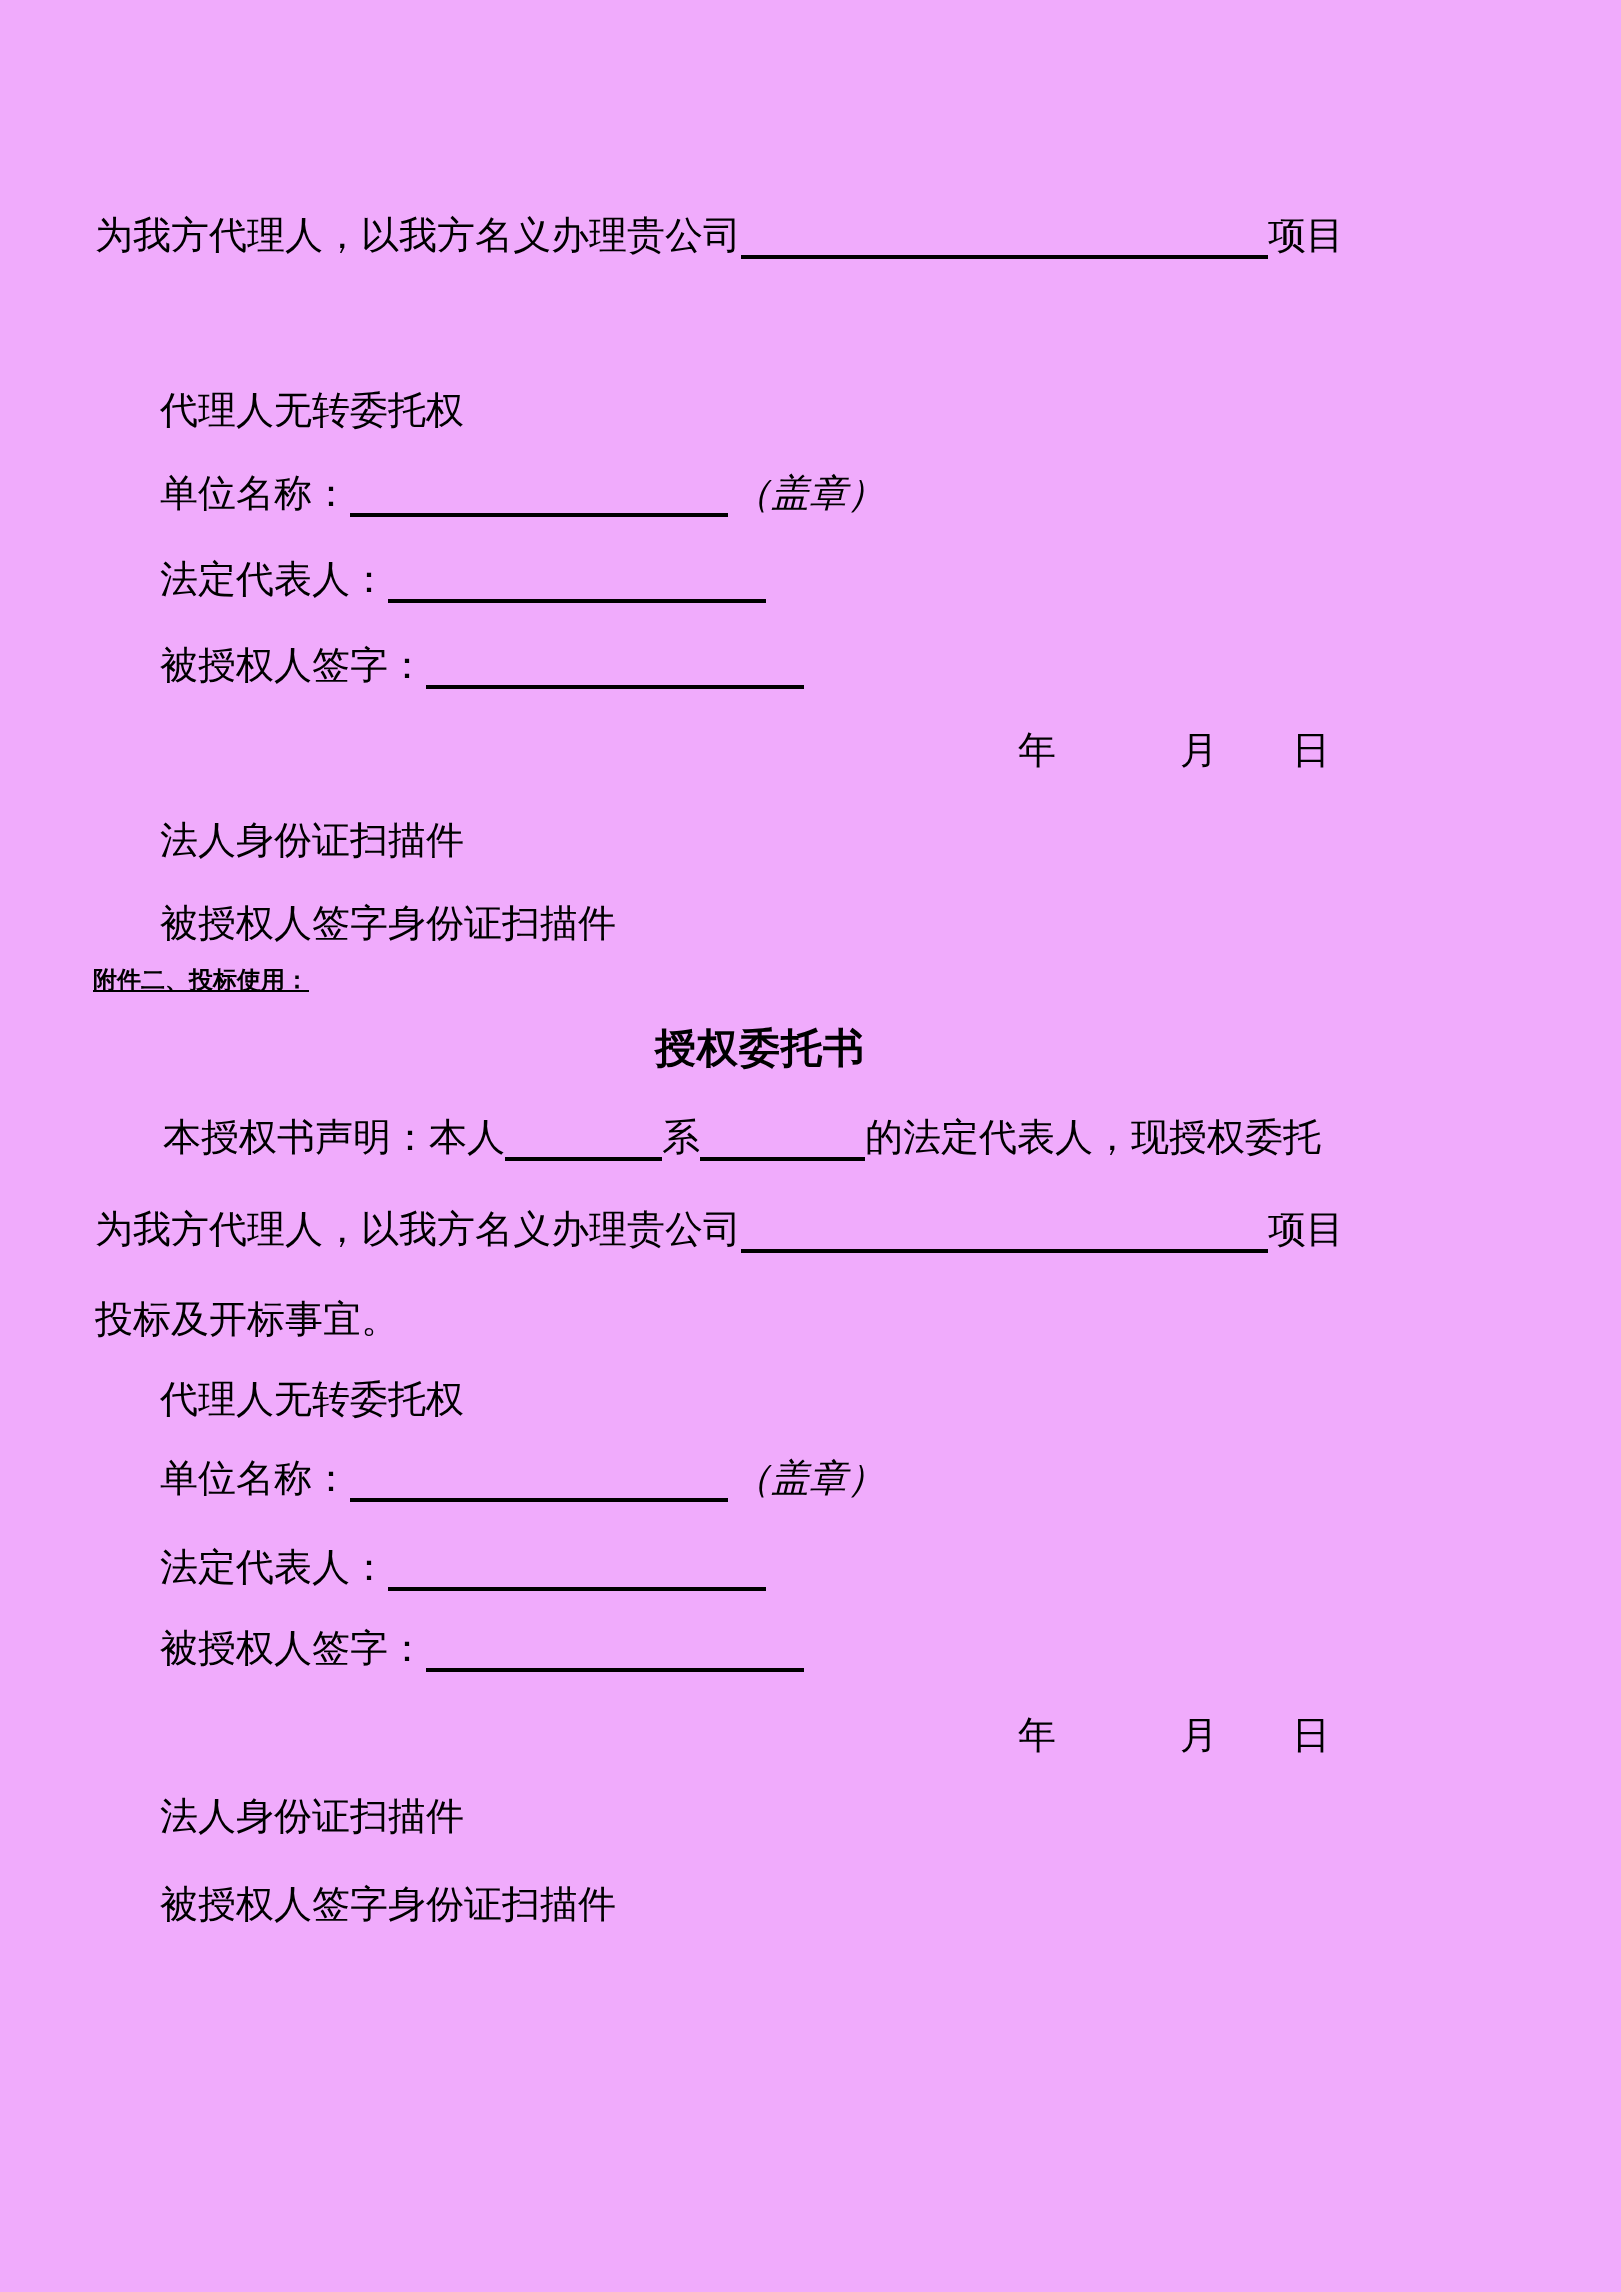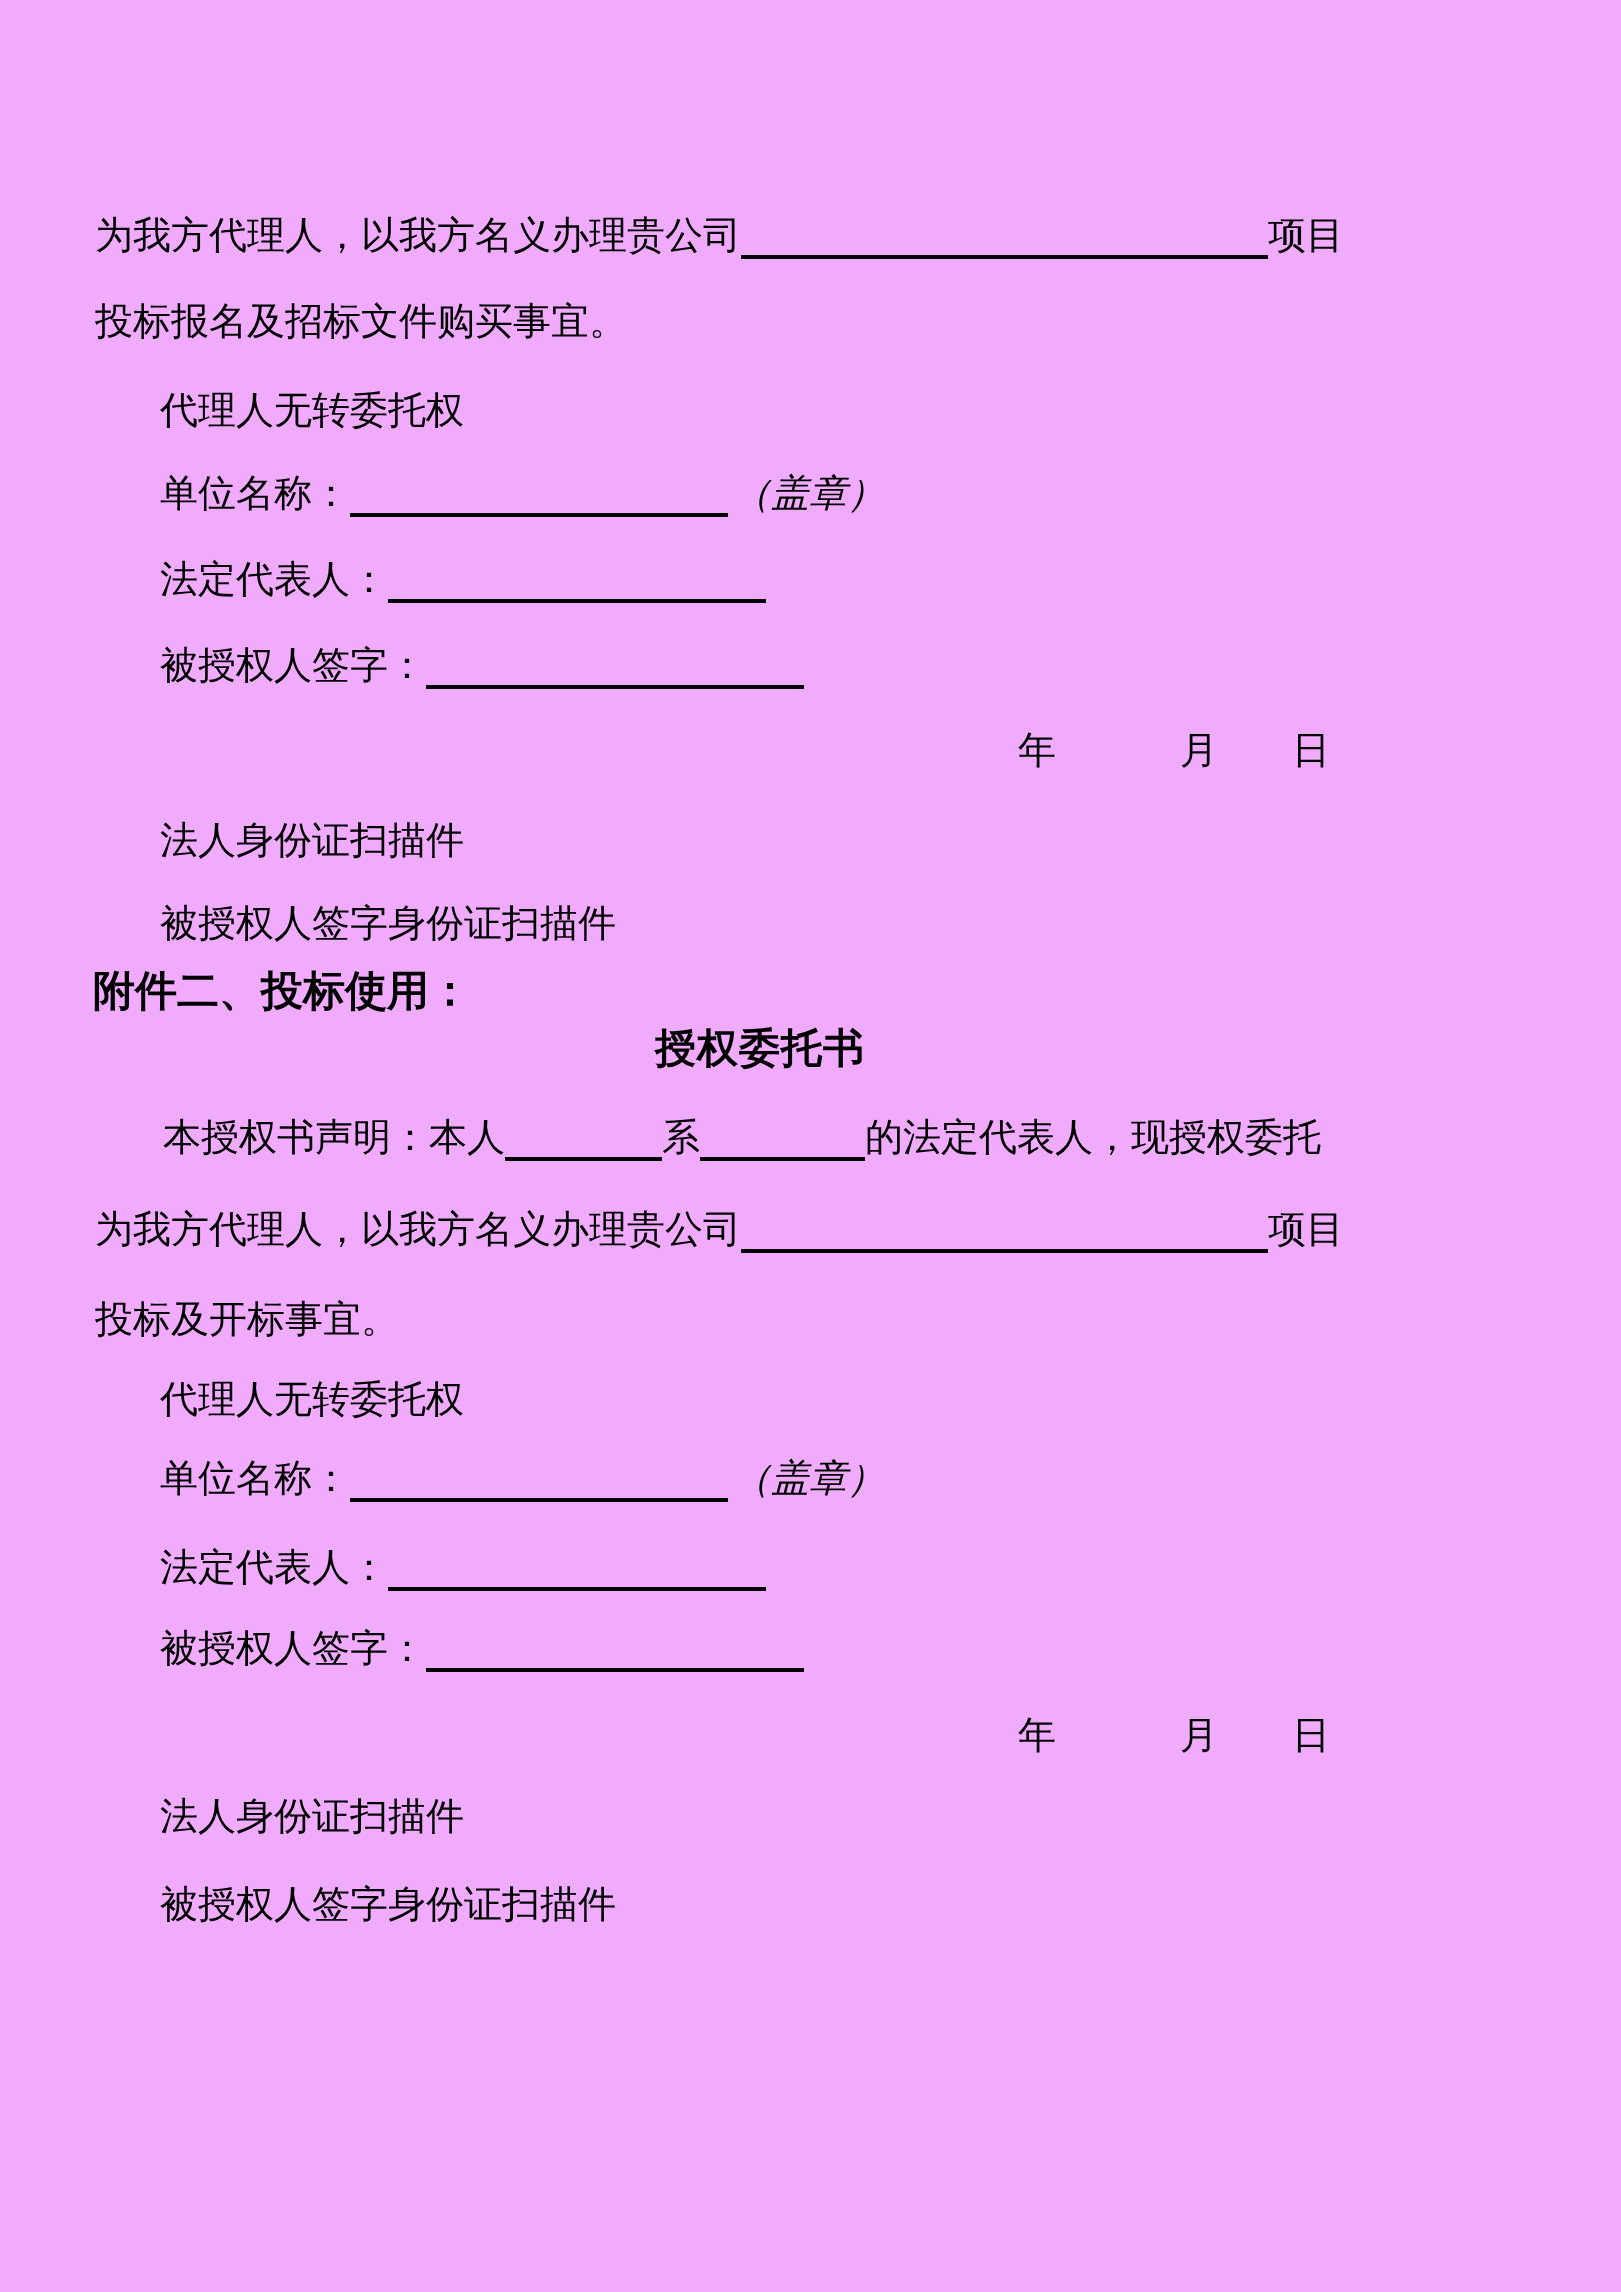--- a/index.html
+++ b/index.html
@@ -26,39 +26,39 @@
     vertical-align:-10.8px;
     height:3.9px;
   }
   .u-project{width:527px;}
   .u-field{width:378px;}
   .u-name{width:157px;}
   .u-company{width:165px;}
   .seal{margin-left:5px;font-style:italic;}
   .heading{
     font-weight:bold;
-    font-size:42px;
+    font-size:24px;
+    text-decoration:underline;
   }
   .doc-title{
     font-weight:bold;
     font-size:41px;
     transform:translateX(-50%);
     letter-spacing:1px;
   }
   .date-line .m{margin-left:124px;}
   .date-line .d{margin-left:74px;}
 </style>
 </head>
 <body>
 
 <div class="page">
 
   <div class="line" style="left:95px;top:214px;"><span>为我方代理人，以我方名义办理贵公司</span><span class="u u-project"></span><span>项目</span></div>
 
-  <div class="line" style="left:95px;top:300px;">投标报名及招标文件购买事宜。</div>
 
   <div class="line" style="left:160px;top:389px;">代理人无转委托权</div>
 
   <div class="line" style="left:160px;top:472px;"><span>单位名称：</span><span class="u u-field"></span><span class="seal">（盖章）</span></div>
 
   <div class="line" style="left:160px;top:558px;"><span>法定代表人：</span><span class="u u-field"></span></div>
 
   <div class="line" style="left:160px;top:644px;"><span>被授权人签字：</span><span class="u u-field"></span></div>
 
   <div class="line date-line" style="left:1018px;top:729px;"><span>年</span><span class="m">月</span><span class="d">日</span></div>

